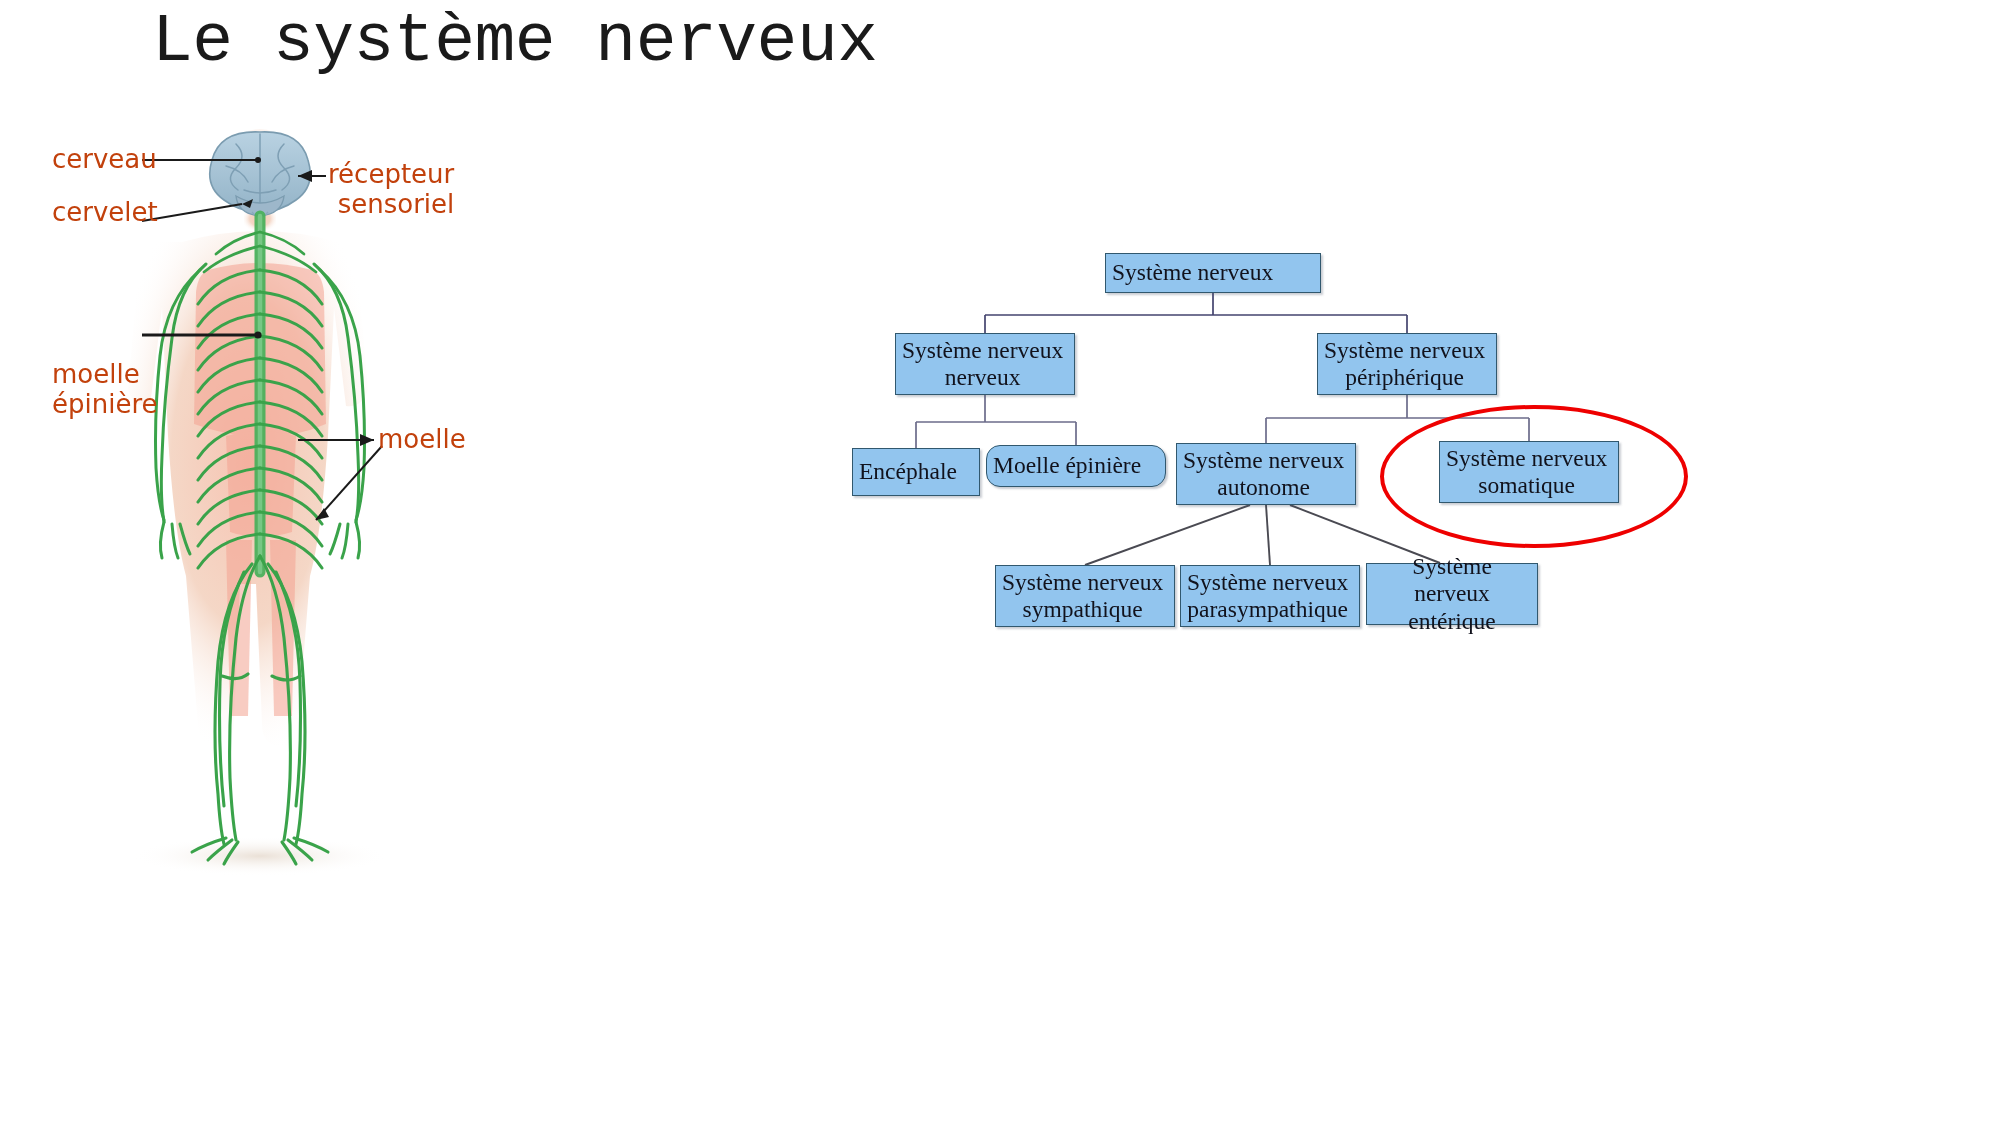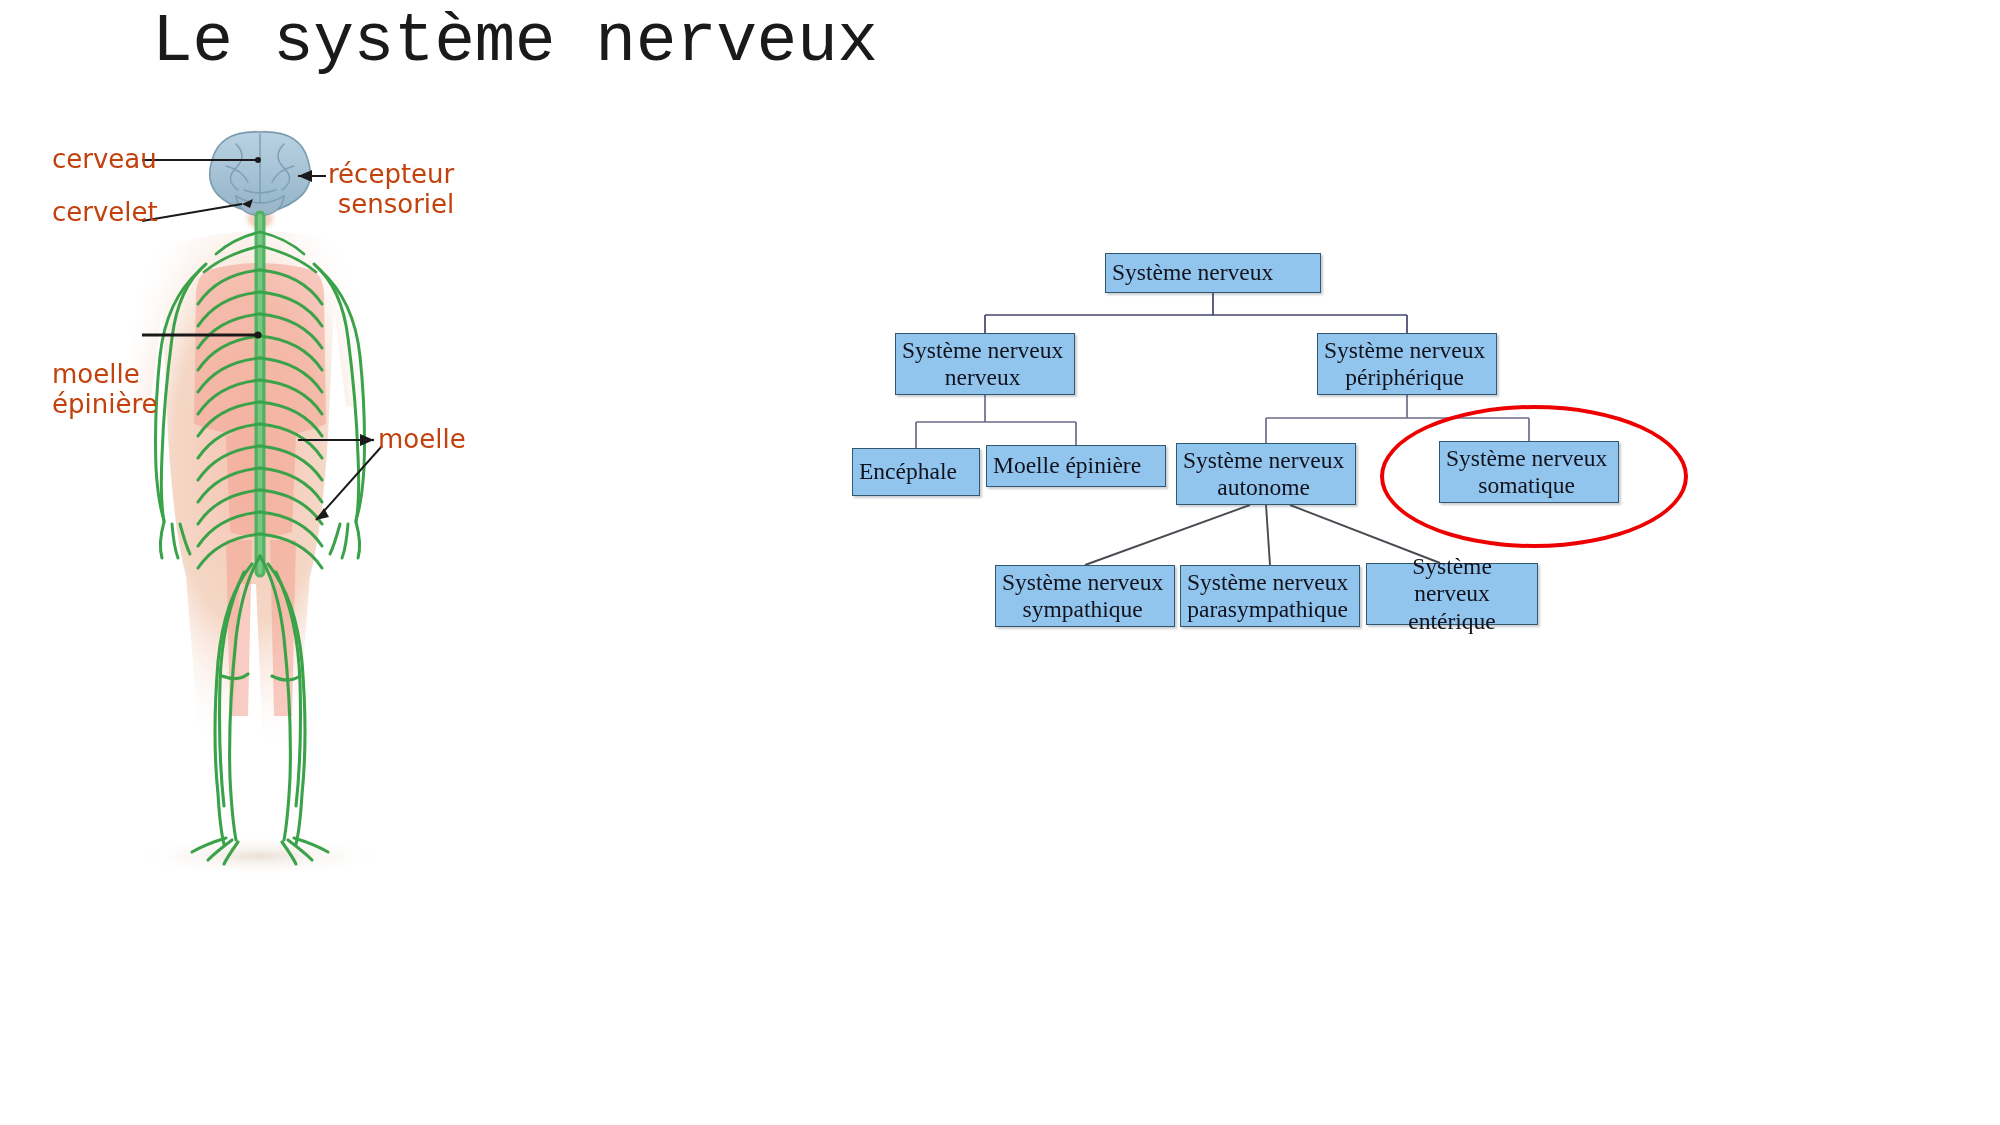--- a/index.html
+++ b/index.html
@@ -40,21 +40,21 @@
     font-family:"Liberation Serif","DejaVu Serif",serif;
     font-size:23.5px;color:#11121c;line-height:1.16;text-align:center;
     box-shadow:2px 2px 2px rgba(80,90,110,.30);
   }
   .node span{display:block;padding:0 6px;}
 
   #node-root          {left:325px;top:-32px;width:216px;height:40px;}
   #node-snc           {left:115px;top:48px; width:180px;height:62px;}
   #node-snp           {left:537px;top:48px; width:180px;height:62px;}
   #node-encephale     {left:72px; top:163px;width:128px;height:48px;}
-  #node-moelle        {left:206px;top:160px;width:180px;height:42px;}
+  #node-moelle        {left:206px;top:160px;width:180px;height:42px;border-radius:14px;}
   #node-autonome      {left:396px;top:158px;width:180px;height:62px;}
   #node-somatique     {left:659px;top:156px;width:180px;height:62px;}
   #node-sympathique   {left:215px;top:280px;width:180px;height:62px;}
   #node-parasympathique{left:400px;top:280px;width:180px;height:62px;}
   #node-enterique     {left:586px;top:278px;width:172px;height:62px;}
 
   #highlight-ellipse{
     position:absolute;left:600px;top:120px;width:300px;height:135px;
     border:4.5px solid #ee0000;border-radius:50%;
     background:transparent;pointer-events:none;

